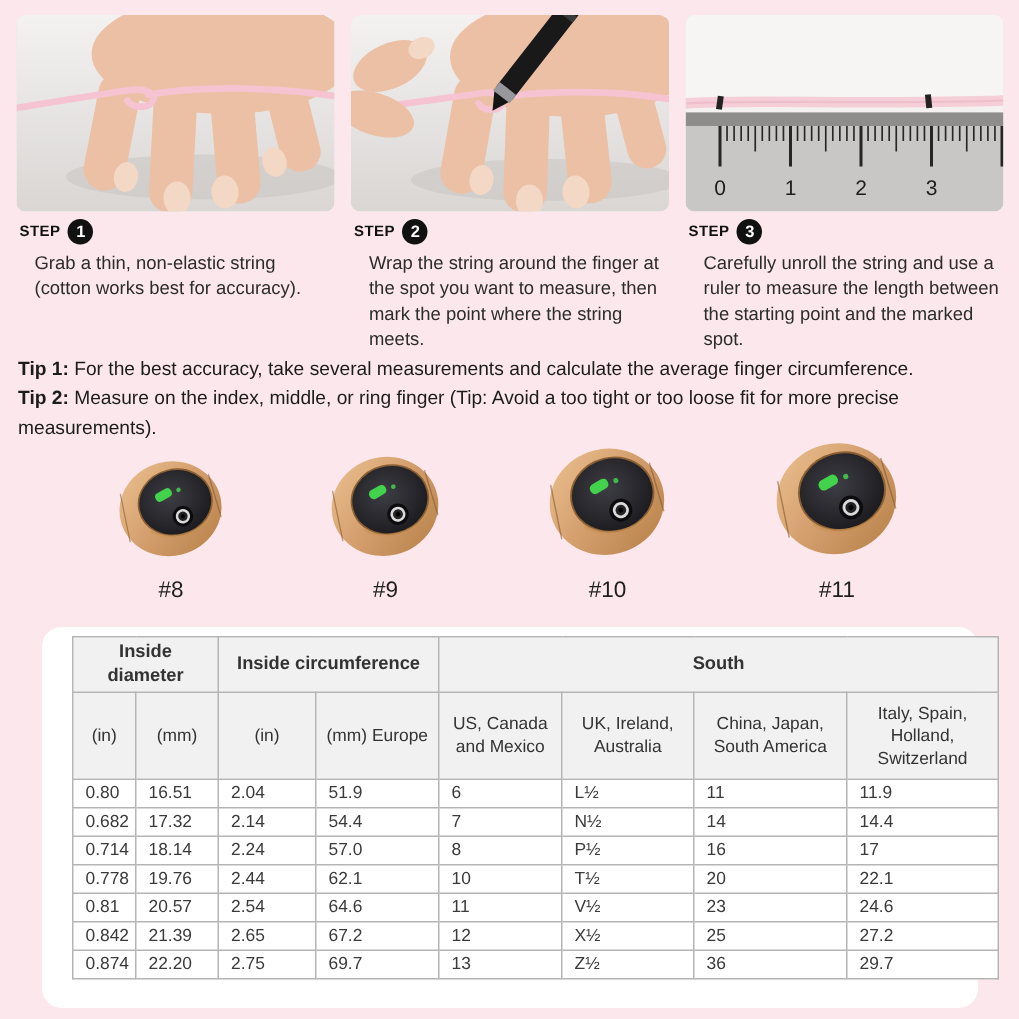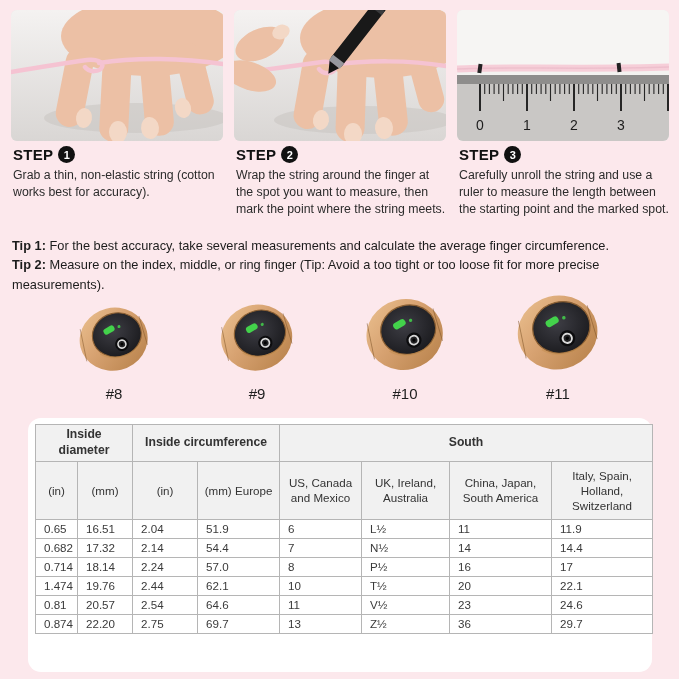--- a/index.html
+++ b/index.html
@@ -15,37 +15,37 @@
 
   
   .photos{left:0;top:10px;width:679px;display:flex;gap:11px;padding:0 11px;box-sizing:border-box;}
   .photo{width:212px;height:131px;border-radius:6px;overflow:hidden;flex:0 0 auto;background:#e9e7e6;}
   .photo svg{display:block;}
 
   
   .steps{left:0;top:146px;width:679px;display:flex;gap:11px;padding:0 11px;box-sizing:border-box;}
   .step{width:212px;flex:0 0 auto;}
   .step-head{display:flex;align-items:center;gap:5px;margin:0 0 4px 2px;}
-  .step-word{font-weight:bold;font-size:15px;letter-spacing:.3px;color:#111;}
+  .step-word{font-weight:bold;font-size:10px;letter-spacing:.3px;color:#111;}
   .step-num{width:17px;height:17px;border-radius:50%;background:#111;color:#fff;
     font-size:11px;font-weight:bold;display:flex;align-items:center;justify-content:center;}
-  .step-text{font-size:12.3px;line-height:1.38;color:#2c2c2c;margin-left:2px;}
+  .step-text{font-size:12.3px;line-height:1.38;color:#2c2c2c;margin-left:12px;}
 
   
   .tips{left:12px;top:236px;width:660px;}
   .tip{font-size:12.8px;line-height:1.52;color:#1c1c1c;}
   .tip b{font-weight:bold;}
 
   
   .rings{left:0;top:266px;width:679px;height:136px;display:flex;justify-content:space-evenly;align-items:flex-end;padding:0 14px;box-sizing:border-box;}
   .ring-cell{display:flex;flex-direction:column;align-items:center;}
   .ring-label{font-size:15px;color:#1e1e1e;margin-top:6px;}
 
   
-  .card{left:28px;top:418px;width:624px;height:254px;background:#fff;border-radius:13px;box-sizing:border-box;padding:6px 3px 0 7px;}
+  .card{left:28px;top:418px;width:624px;height:254px;background:#fff;border-radius:13px;box-sizing:border-box;padding:6px 3px 0 20px;}
   table.chart{border-collapse:collapse;width:617px;margin:0 auto;table-layout:fixed;}
   table.chart th,table.chart td{border:1px solid #b5b5b5;box-sizing:border-box;}
   table.chart th{background:#f1f1f1;font-weight:normal;font-size:11.6px;color:#333;
     text-align:center;vertical-align:middle;padding:3px 4px;line-height:1.3;}
   table.chart tr.group-row th{font-weight:bold;font-size:12.2px;height:27px;padding:2px 4px;}
   table.chart tr.colhead-row th{height:58px;}
   table.chart td{background:#fff;font-size:11.6px;color:#3a3a3a;height:19px;
     padding:1px 2px 1px 8px;text-align:left;vertical-align:middle;white-space:nowrap;}
 </style>
 </head>
@@ -327,21 +327,21 @@
           <th>(in)</th>
           <th>(mm) Europe</th>
           <th>US, Canada and Mexico</th>
           <th>UK, Ireland, Australia</th>
           <th>China, Japan, South America</th>
           <th>Italy, Spain, Holland, Switzerland</th>
         </tr>
     </thead>
     <tbody id="chart-body">
         <tr>
-          <td>0.65</td>
+          <td>0.80</td>
           <td>16.51</td>
           <td>2.04</td>
           <td>51.9</td>
           <td>6</td>
           <td>L½</td>
           <td>11</td>
           <td>11.9</td>
         </tr>
         <tr>
           <td>0.682</td>
@@ -357,40 +357,50 @@
           <td>0.714</td>
           <td>18.14</td>
           <td>2.24</td>
           <td>57.0</td>
           <td>8</td>
           <td>P½</td>
           <td>16</td>
           <td>17</td>
         </tr>
         <tr>
-          <td>1.474</td>
+          <td>0.778</td>
           <td>19.76</td>
           <td>2.44</td>
           <td>62.1</td>
           <td>10</td>
           <td>T½</td>
           <td>20</td>
           <td>22.1</td>
         </tr>
         <tr>
           <td>0.81</td>
           <td>20.57</td>
           <td>2.54</td>
           <td>64.6</td>
           <td>11</td>
           <td>V½</td>
           <td>23</td>
           <td>24.6</td>
         </tr>
         <tr>
+          <td>0.842</td>
+          <td>21.39</td>
+          <td>2.65</td>
+          <td>67.2</td>
+          <td>12</td>
+          <td>X½</td>
+          <td>25</td>
+          <td>27.2</td>
+        </tr>
+        <tr>
           <td>0.874</td>
           <td>22.20</td>
           <td>2.75</td>
           <td>69.7</td>
           <td>13</td>
           <td>Z½</td>
           <td>36</td>
           <td>29.7</td>
         </tr>
       </tbody>

